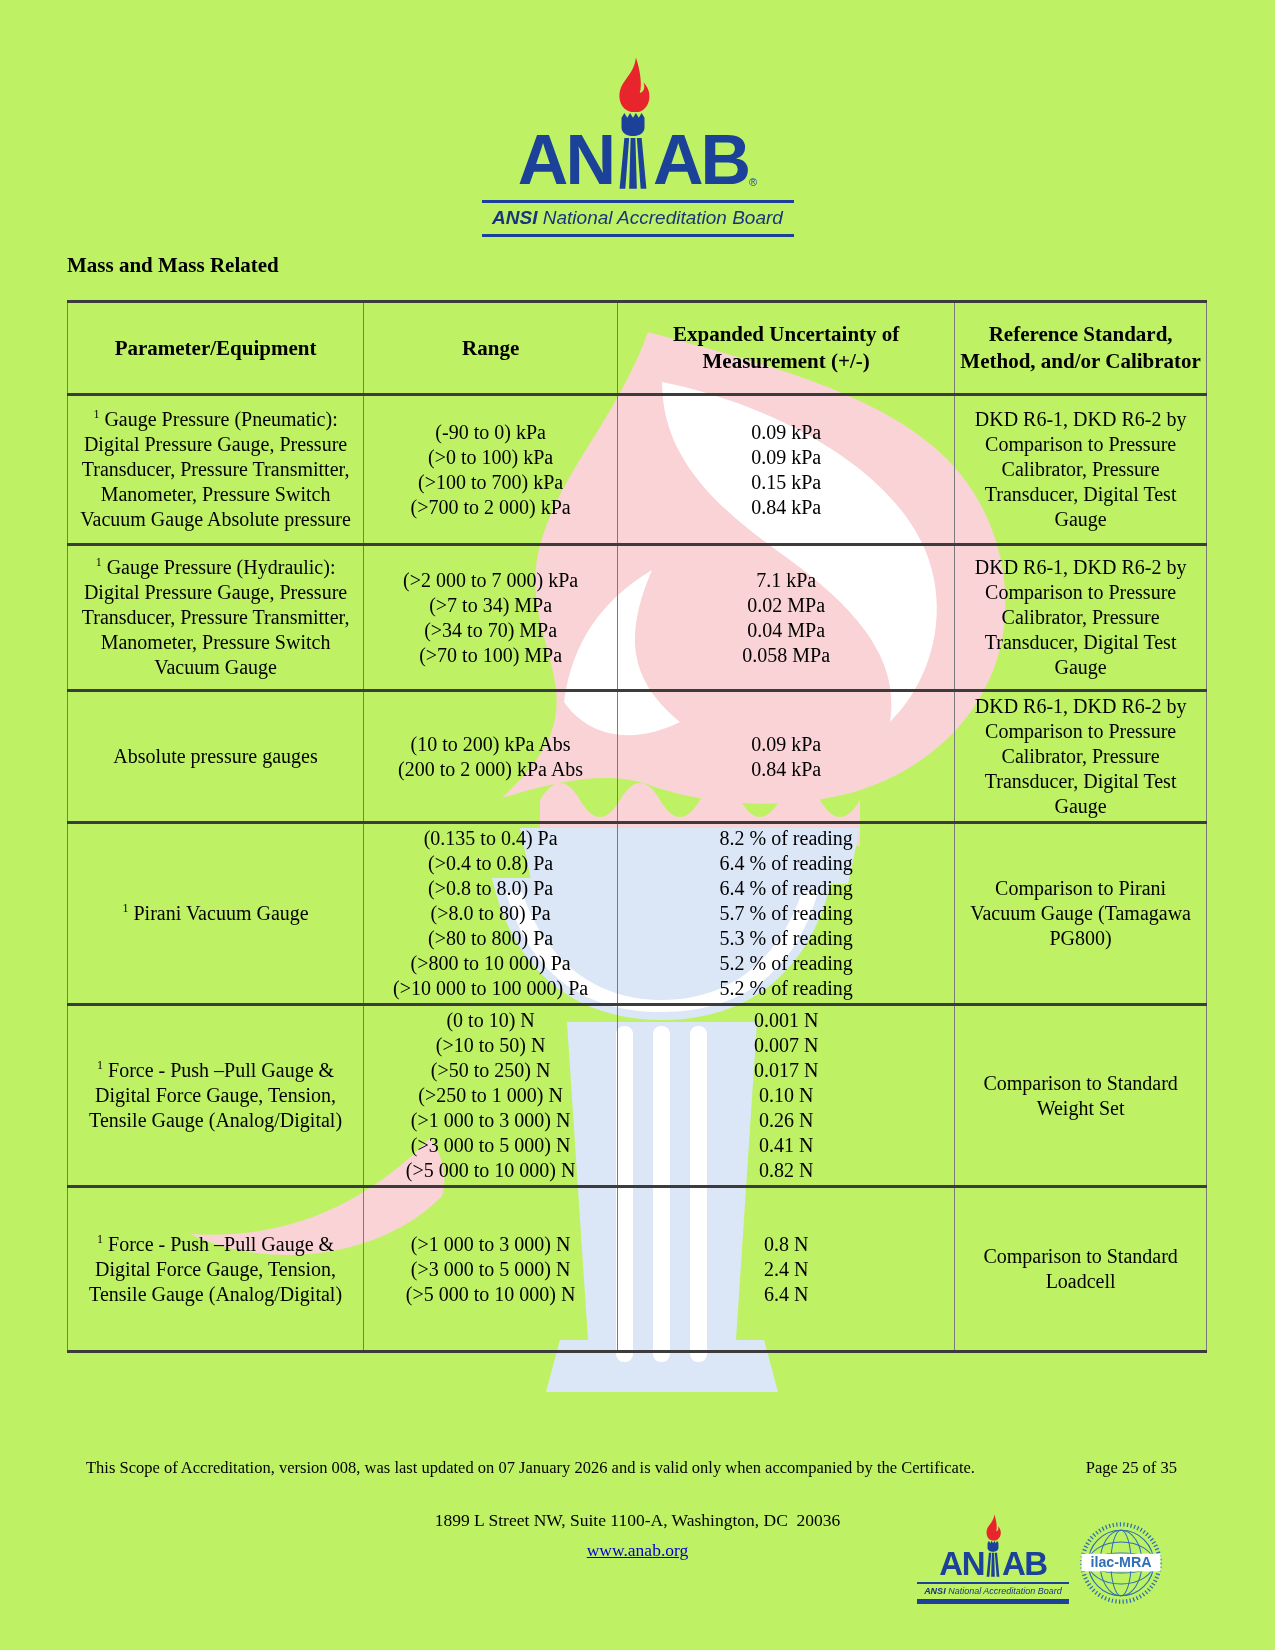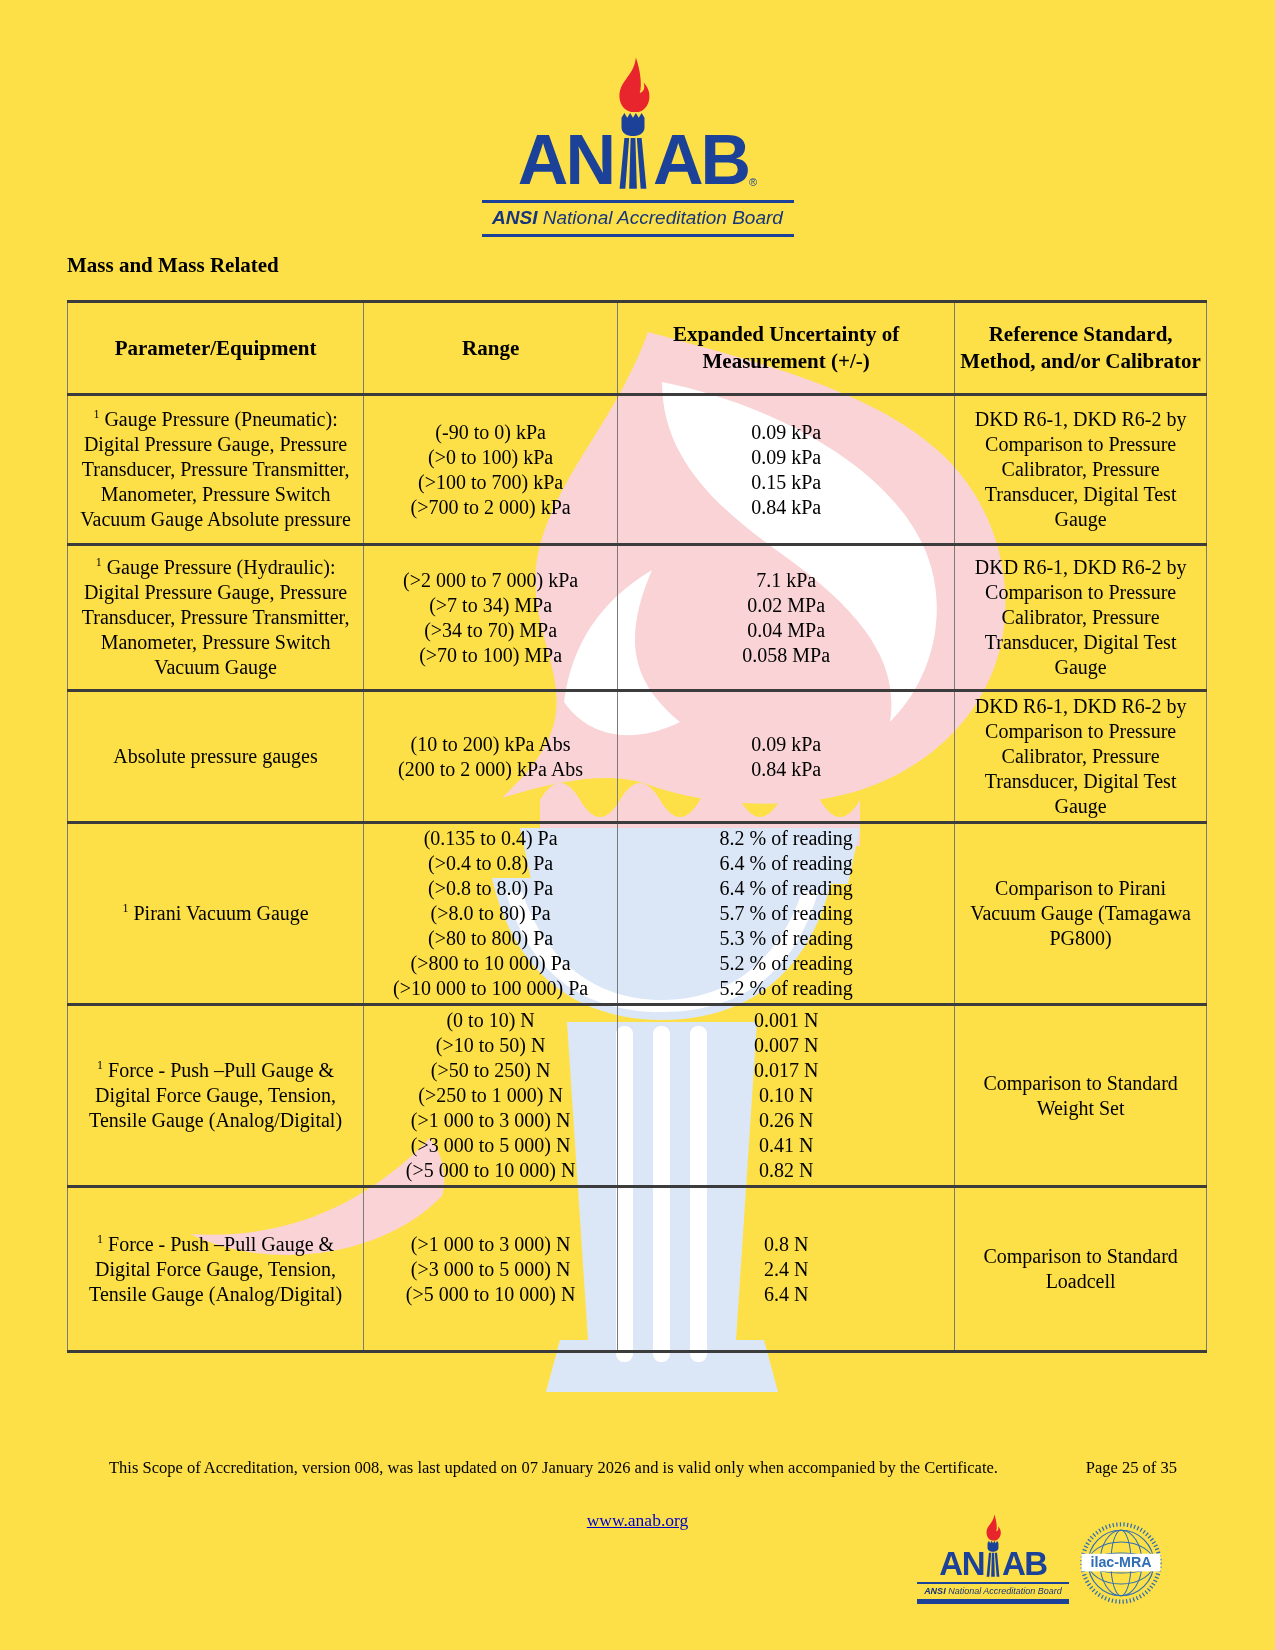--- a/index.html
+++ b/index.html
@@ -1,16 +1,16 @@
 <!DOCTYPE html>
 <html><head>
 <meta charset="utf-8">
 <style>
   html,body{margin:0;padding:0;background:#ffffff;}
-  .page{position:relative;width:1275px;height:1650px;background:#fde047;overflow:hidden;
+  .page{position:relative;width:1275px;height:1650px;background:#bef264;overflow:hidden;
         font-family:"Liberation Serif", serif;color:#000;}
   .watermark{position:absolute;top:0;left:0;z-index:0;pointer-events:none;}
   .content{position:relative;z-index:1;}
 
   
   .logo-block{width:340px;margin:0 auto;padding-top:56px;text-align:center;}
   .logo-row{display:flex;justify-content:center;align-items:flex-end;height:140px;}
   .logo-letters{font-family:"Liberation Sans", sans-serif;font-weight:bold;
                 color:#1b4298;font-size:70px;line-height:52px;letter-spacing:-3px;
                 padding-bottom:10px;}
@@ -37,21 +37,21 @@
   table.scope td{font-size:20px;line-height:25px;}
   table.scope tbody tr:nth-child(1){height:150px;margin-top:32px;}
   table.scope tbody tr:nth-child(2){height:146px;}
   table.scope tbody tr:nth-child(3){height:123px;}
   table.scope tbody tr:nth-child(4){height:173px;}
   table.scope tbody tr:nth-child(5){height:173px;}
   table.scope tbody tr:nth-child(6){height:165px;}
   table.scope sup{font-size:12px;line-height:0;}
 
   
-  .cert-line{display:flex;justify-content:space-between;margin:104px 98px 0 109px;
+  .cert-line{display:flex;justify-content:space-between;margin:104px 98px 0 86px;
              font-size:16.5px;line-height:22px;}
   .address{margin-top:26px;text-align:center;font-size:17.5px;line-height:30px;}
   .address .addr1{white-space:pre-wrap;}
   .address a{color:#0000cc;}
 
   .footer-logos{position:absolute;left:0;top:0;width:1275px;height:1650px;pointer-events:none;}
   .footer-logos > *{pointer-events:auto;}
   .logo-block.small{position:absolute;left:915px;top:1516px;width:156px;margin:0;padding:0;}
   .logo-block.small .logo-row{height:64px;}
   .logo-block.small .logo-letters{font-size:33px;line-height:24px;letter-spacing:-1.5px;padding-bottom:4px;}
@@ -247,20 +247,21 @@
           </tr>
         </tbody>
     </table>
 
     <div class="cert-line">
       <span>This Scope of Accreditation, version 008, was last updated on 07 January 2026 and is valid only when accompanied by the Certificate.</span>
       <span>Page 25 of 35</span>
     </div>
 
     <div class="address">
+      <div class="addr1">1899 L Street NW, Suite 1100-A, Washington, DC  20036</div>
       <div><a href="#">www.anab.org</a></div>
     </div>
   </div>
 
   <div class="footer-logos">
     <div class="logo-block small">
       <div class="logo-row">
         <span class="logo-letters">AN</span>
         <svg class="logo-torch" width="22" height="66" viewBox="0 0 48 145">
           <path fill="#e8252d" d="M27 1 C26 12 20 19 15 26 C9 34 8 44 13 52 C15 55 18 57 22 58

